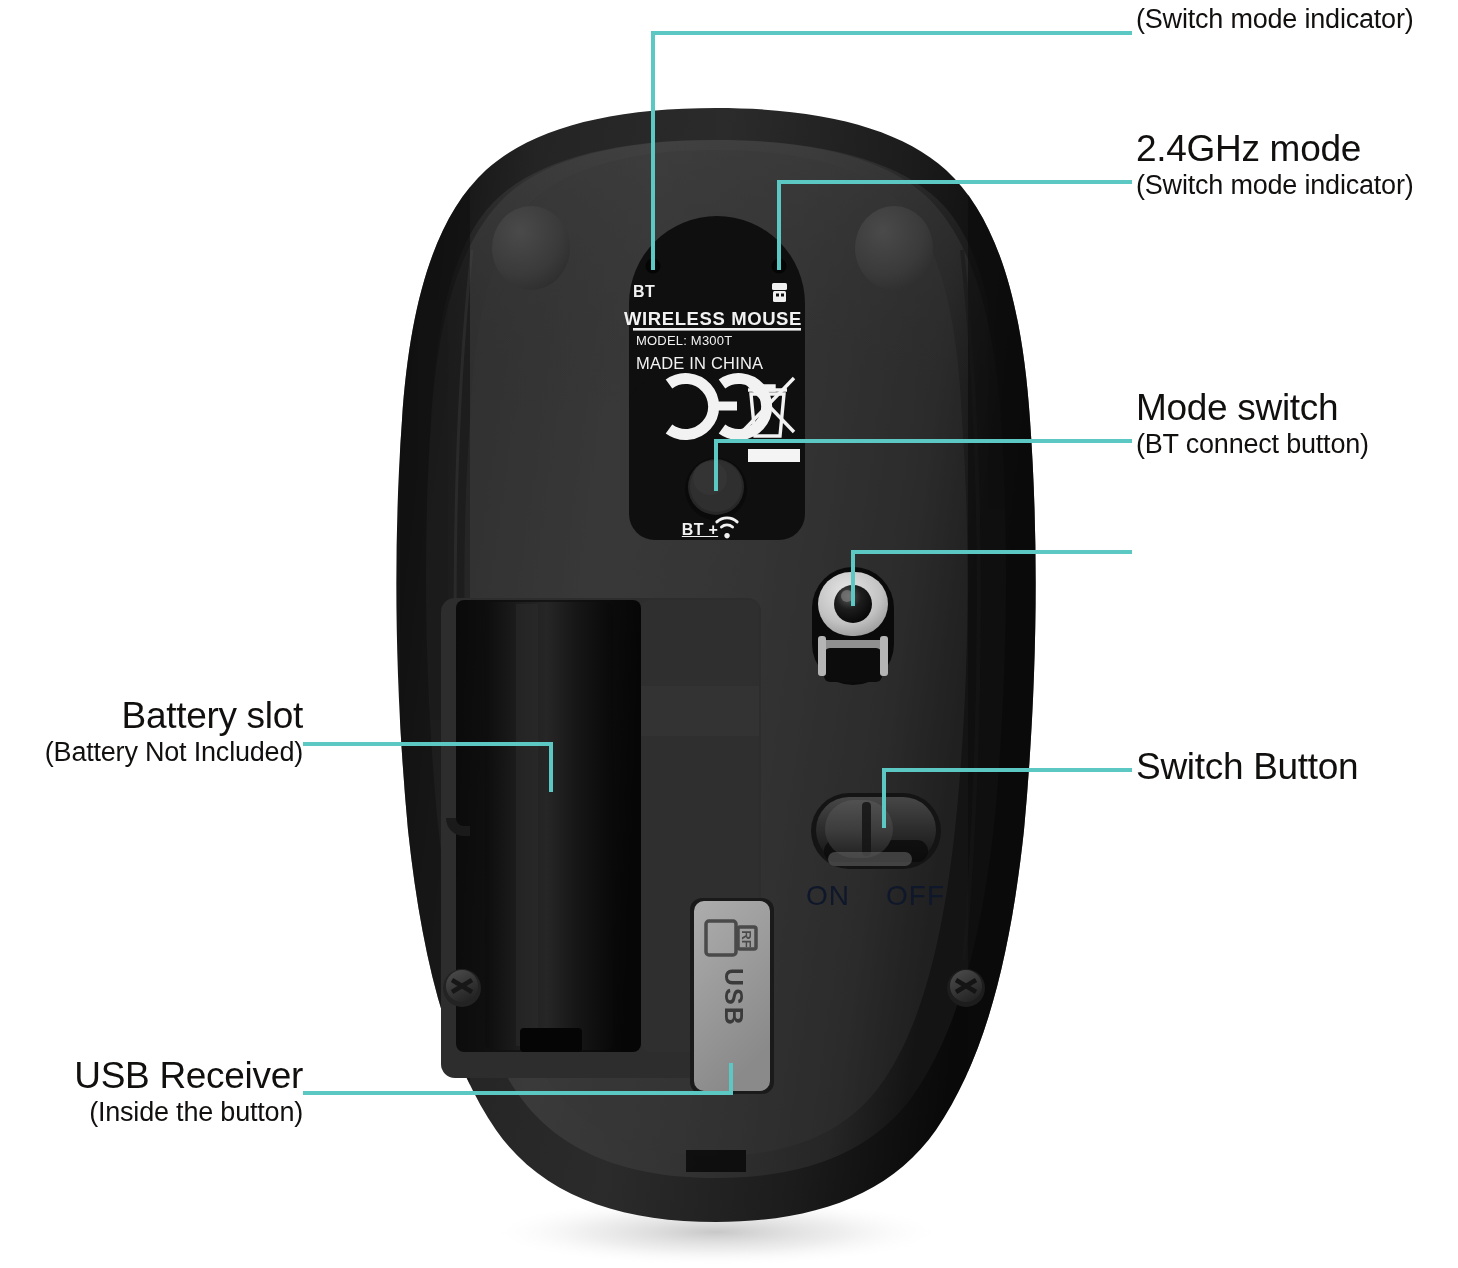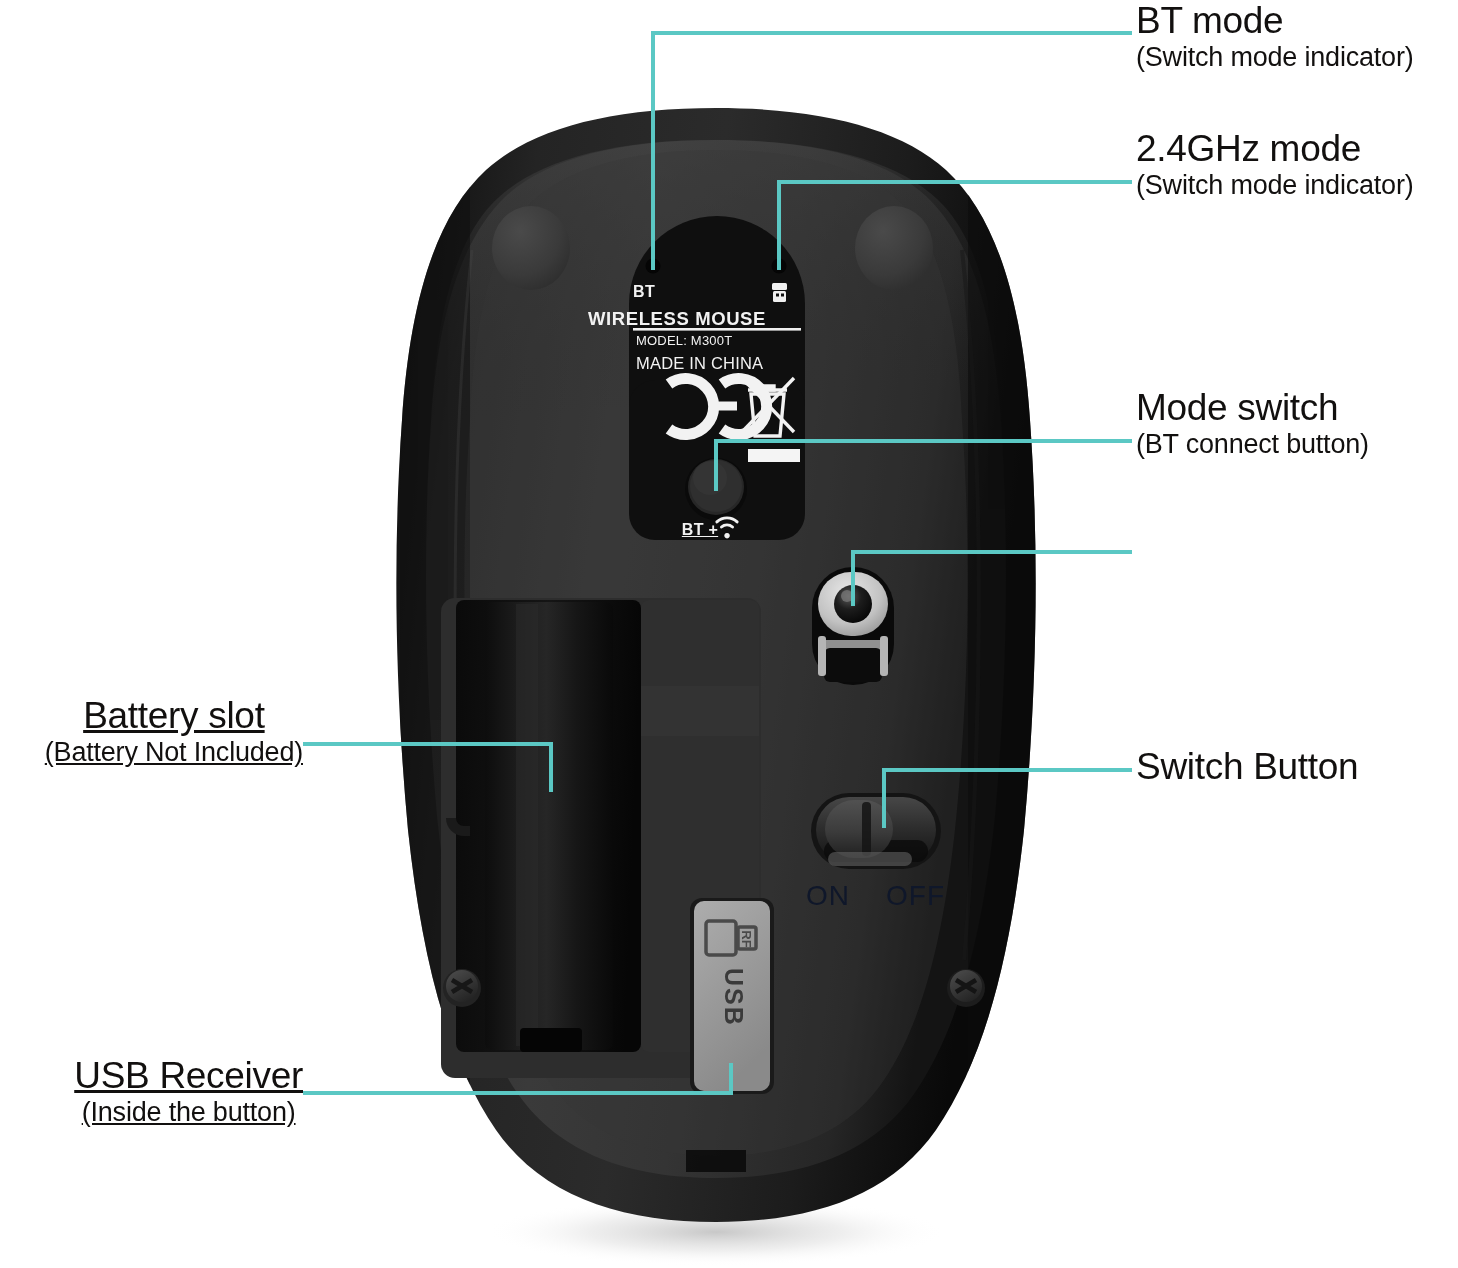--- a/index.html
+++ b/index.html
@@ -45,36 +45,37 @@
   }
   .callout .sub {
     font-size: 27px;
     font-weight: 400;
     letter-spacing: -0.2px;
     white-space: nowrap;
     display: block;
     margin-top: 3px;
   }
   .callout.right { text-align: left; }
-  .callout.left  { text-align: center; text-decoration: underline; }
+  .callout.left  { text-align: right; }
 
   
   #c-bt        { left: 1136px; top: 2px;    }
   #c-24ghz     { left: 1136px; top: 130px;  }
   #c-mode      { left: 1136px; top: 389px;  }
   #c-led       { left: 1136px; top: 524px;  }
   #c-switch    { left: 1136px; top: 748px;  }
   #c-battery   { right: 1155px; top: 697px; }
   #c-usb       { right: 1155px; top: 1057px;}
 
   
   .plate-text {
     position: absolute;
     color: #f2f2f2;
     font-family: "Liberation Sans", sans-serif;
+    text-align: center;
     white-space: nowrap;
     pointer-events: none;
   }
   #plate-bt {
     left: 633px; top: 283px;
     font-size: 16px; font-weight: 700;
     letter-spacing: 0.4px;
     text-align: center;
   }
   #plate-title {
@@ -398,21 +399,20 @@
 
       <path d="M884,826 L884,770 L1130,770"></path>
 
       <path d="M551,790 L551,744 L305,744"></path>
 
       <path d="M731,1065 L731,1093 L305,1093"></path>
     </g>
   </svg>
 
   <div class="callout right" id="c-bt">
-    <span class="title">BT mode</span>
     <span class="sub">(Switch mode indicator)</span>
   </div>
 
   <div class="callout right" id="c-24ghz">
     <span class="title">2.4GHz mode</span>
     <span class="sub">(Switch mode indicator)</span>
   </div>
 
   <div class="callout right" id="c-mode">
     <span class="title">Mode switch</span>

